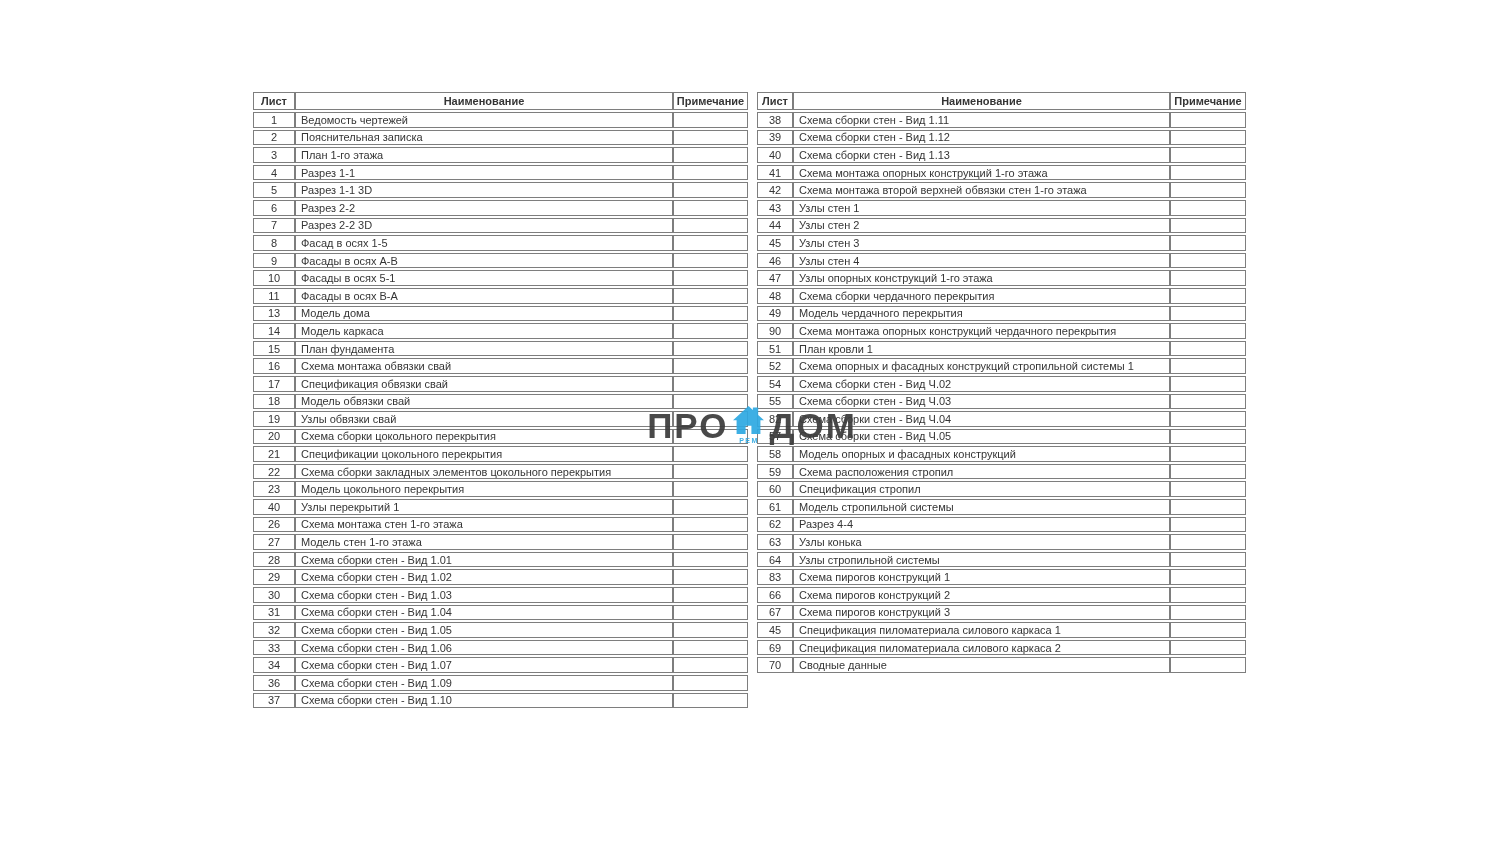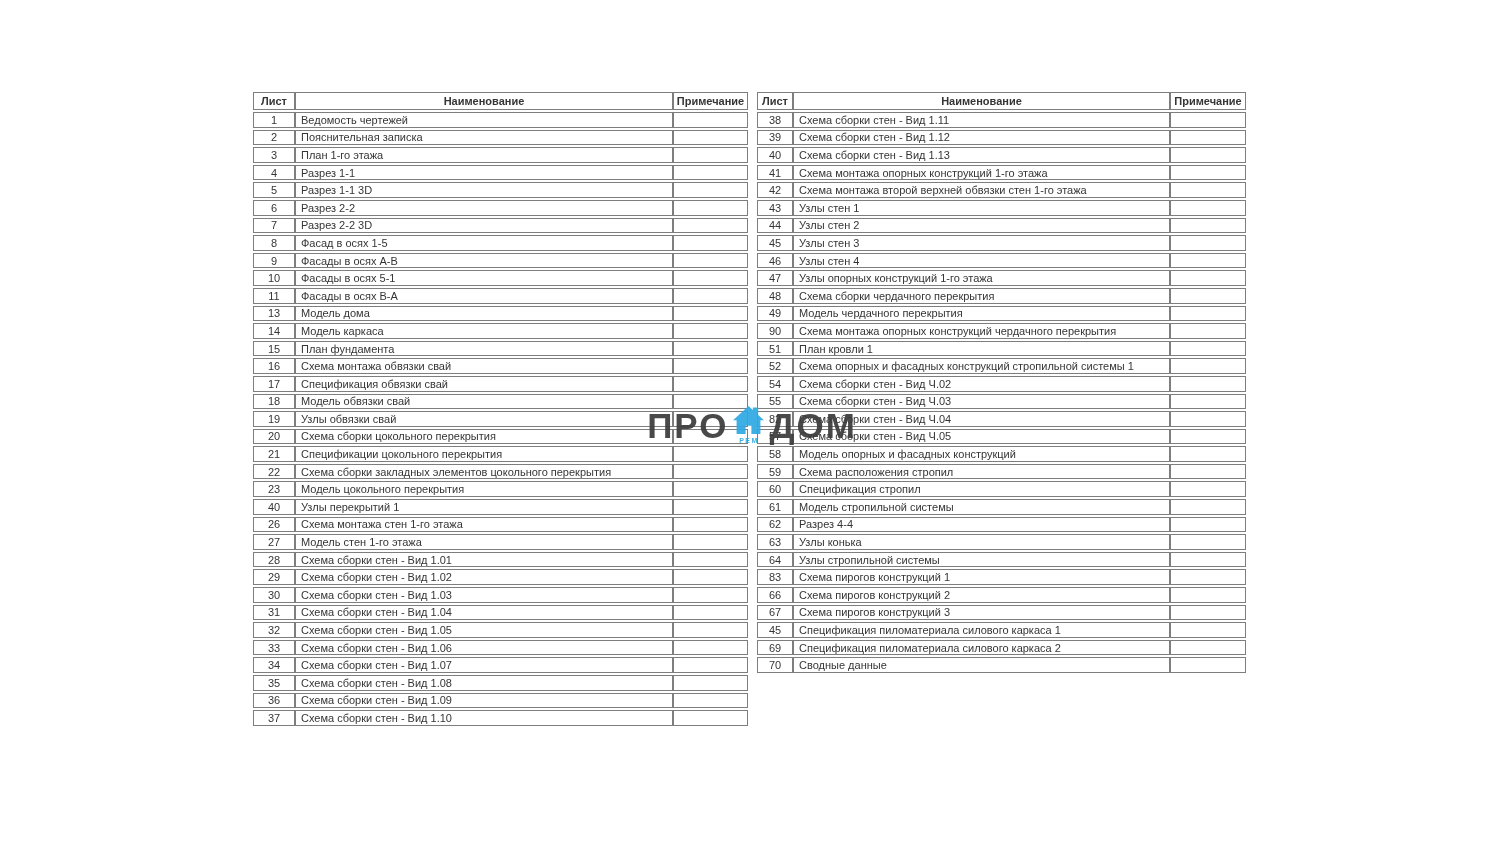--- a/index.html
+++ b/index.html
@@ -252,25 +252,20 @@
             <td class="cell-num">33</td>
             <td class="cell-name">Схема сборки стен - Вид 1.06</td>
             <td class="cell-note"></td>
           </tr>
           <tr>
             <td class="cell-num">34</td>
             <td class="cell-name">Схема сборки стен - Вид 1.07</td>
             <td class="cell-note"></td>
           </tr>
           <tr>
-            <td class="cell-num">35</td>
-            <td class="cell-name">Схема сборки стен - Вид 1.08</td>
-            <td class="cell-note"></td>
-          </tr>
-          <tr>
             <td class="cell-num">36</td>
             <td class="cell-name">Схема сборки стен - Вид 1.09</td>
             <td class="cell-note"></td>
           </tr>
           <tr>
             <td class="cell-num">37</td>
             <td class="cell-name">Схема сборки стен - Вид 1.10</td>
             <td class="cell-note"></td>
           </tr>
         </tbody>

